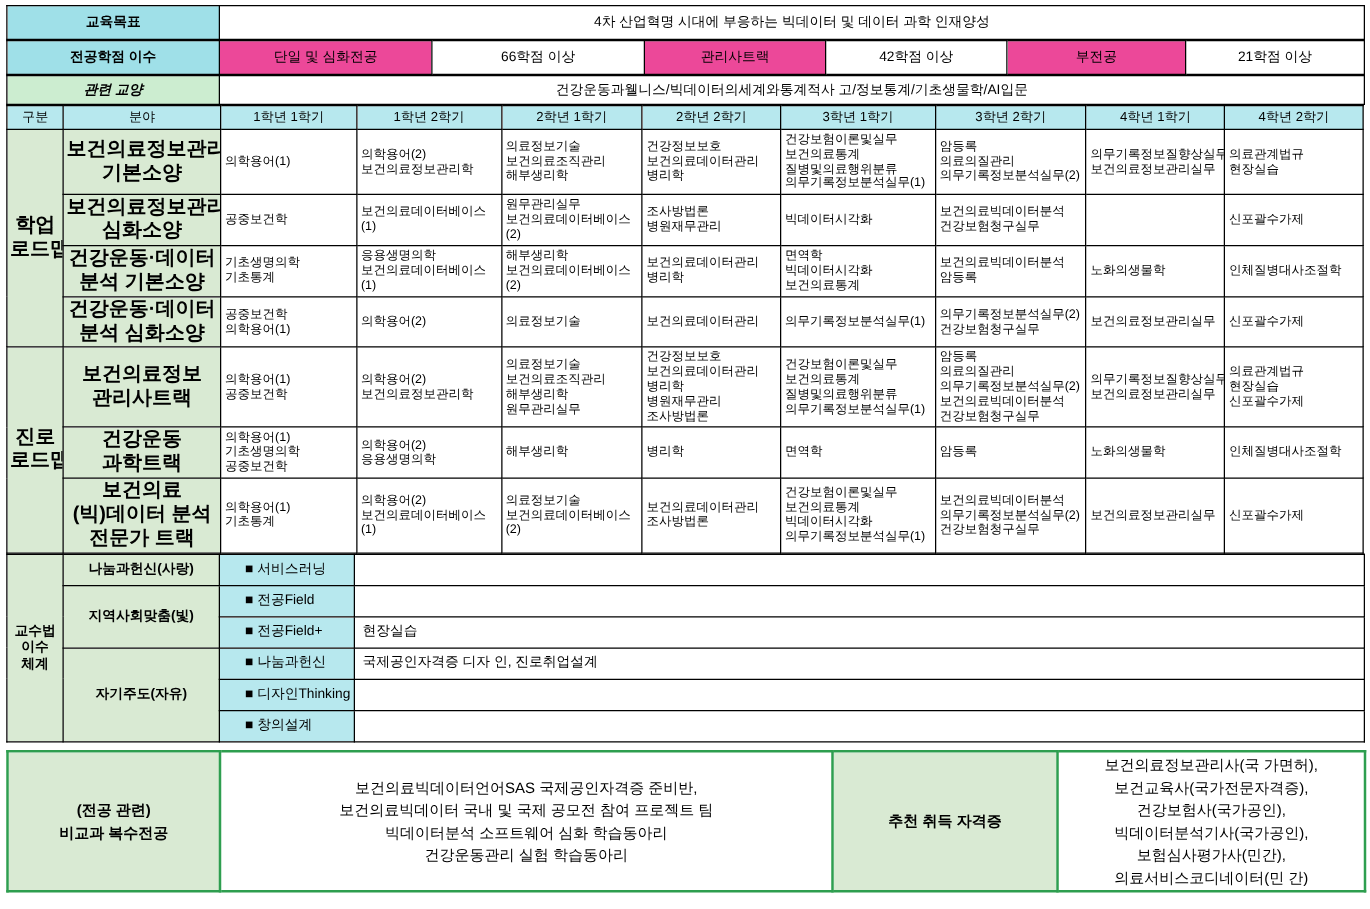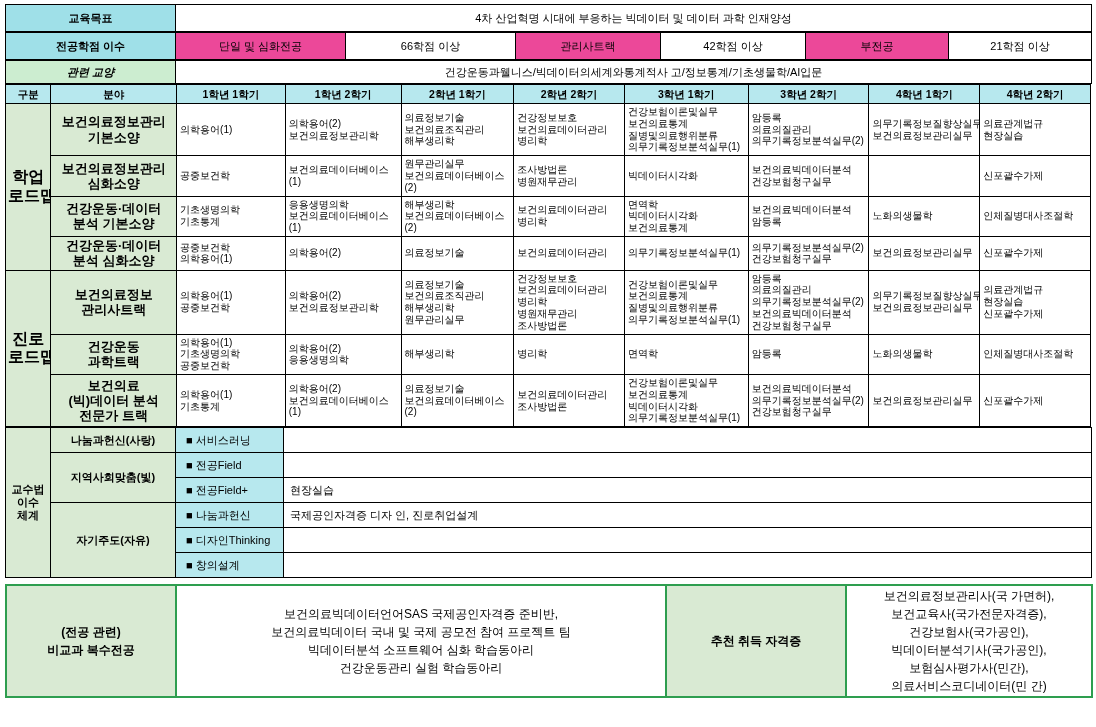--- a/index.html
+++ b/index.html
@@ -45,29 +45,29 @@
   .tiny { font-size: 9.5px; }
   .nowrapline { white-space: pre-line; }
 
   
   .t1 td { height: 24px; }
   .t2 td { height: 24px; }
   .t3 td { height: 20px; }
 
   
   .main td { font-size: 10px; }
-  .main .hdr { background: #b7e8ee; font-weight: bold; font-size: 10.5px; height: 16px; }
-  .main .rowlabel { background: #d9ead3; font-weight: bold; font-size: 13px; }
+  .main .hdr { background: #b7e8ee; font-weight: normal; font-size: 10.5px; height: 16px; }
+  .main .rowlabel { background: #d9ead3; font-weight: bold; font-size: 16px; }
   .main .grouplabel { background: #d9ead3; font-weight: bold; font-size: 16px; }
   .main .cell { text-align: left; padding: 2px 3px; vertical-align: middle; }
 
   
   .tm td { font-size: 11px; height: 22px; }
   .tm .lbl { background: #d9ead3; font-weight: bold; }
-  .tm .item { background: #b7e8ee; text-align: left; padding-left: 10px; }
+  .tm .item { background: #b7e8ee; text-align: left; padding-left: 20px; }
   .tm .val { text-align: left; padding-left: 6px; }
 
   
   .bottom { margin-top: 6px; }
   .bottom td {
     border: 2px solid #2e9e4f;
     vertical-align: middle;
     font-size: 12px;
     line-height: 1.5;
   }

